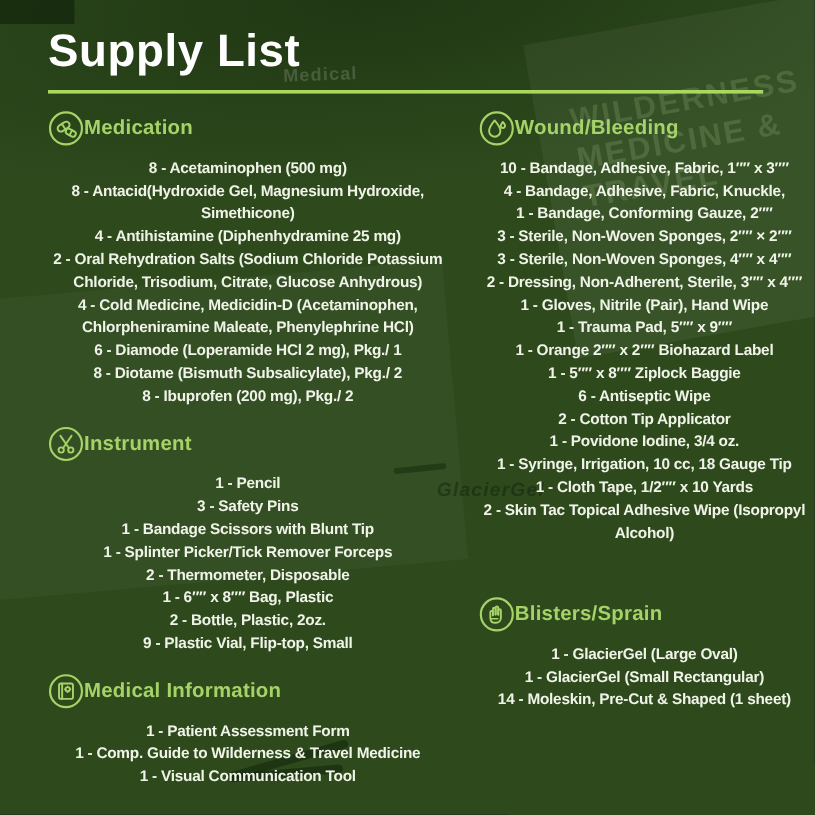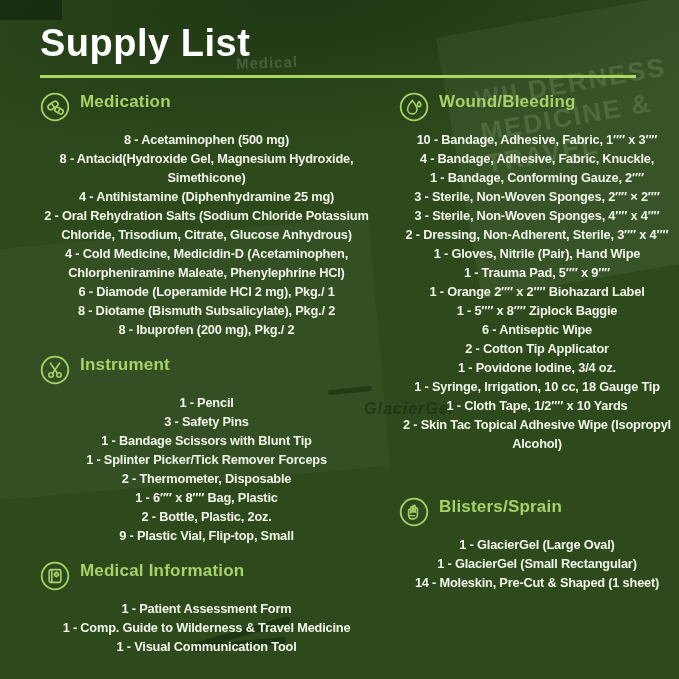--- a/index.html
+++ b/index.html
@@ -61,21 +61,21 @@
   }
   .rule{
     position:absolute;top:75px;left:40px;width:596px;height:2.5px;
     background:#a9d75f;
   }
   .col{position:absolute;top:92px;}
   .col-left{left:40px;width:333px;}
   .col-right{left:399px;width:276px;}
   .col-left .section + .section{margin-top:16px;}
   .col-right .section + .section{margin-top:44px;}
-  .section-header{display:flex;align-items:flex-start;gap:10px;margin-bottom:8px;}
+  .section-header{display:flex;align-items:center;margin-bottom:8px;}
   .icon-badge{width:30px;height:30px;flex:0 0 30px;}
   .icon-badge svg{display:block;width:30px;height:30px;stroke:#a5d368;fill:none;
     stroke-width:1.6;stroke-linecap:round;stroke-linejoin:round;}
   .section-title{
     color:#a5d368;font-size:17px;font-weight:bold;letter-spacing:0.2px;
   }
   .items{color:#f0f4e8;font-size:12.8px;font-weight:bold;line-height:19px;letter-spacing:-0.2px;text-align:center;}
 </style>
 </head>
 <body>

